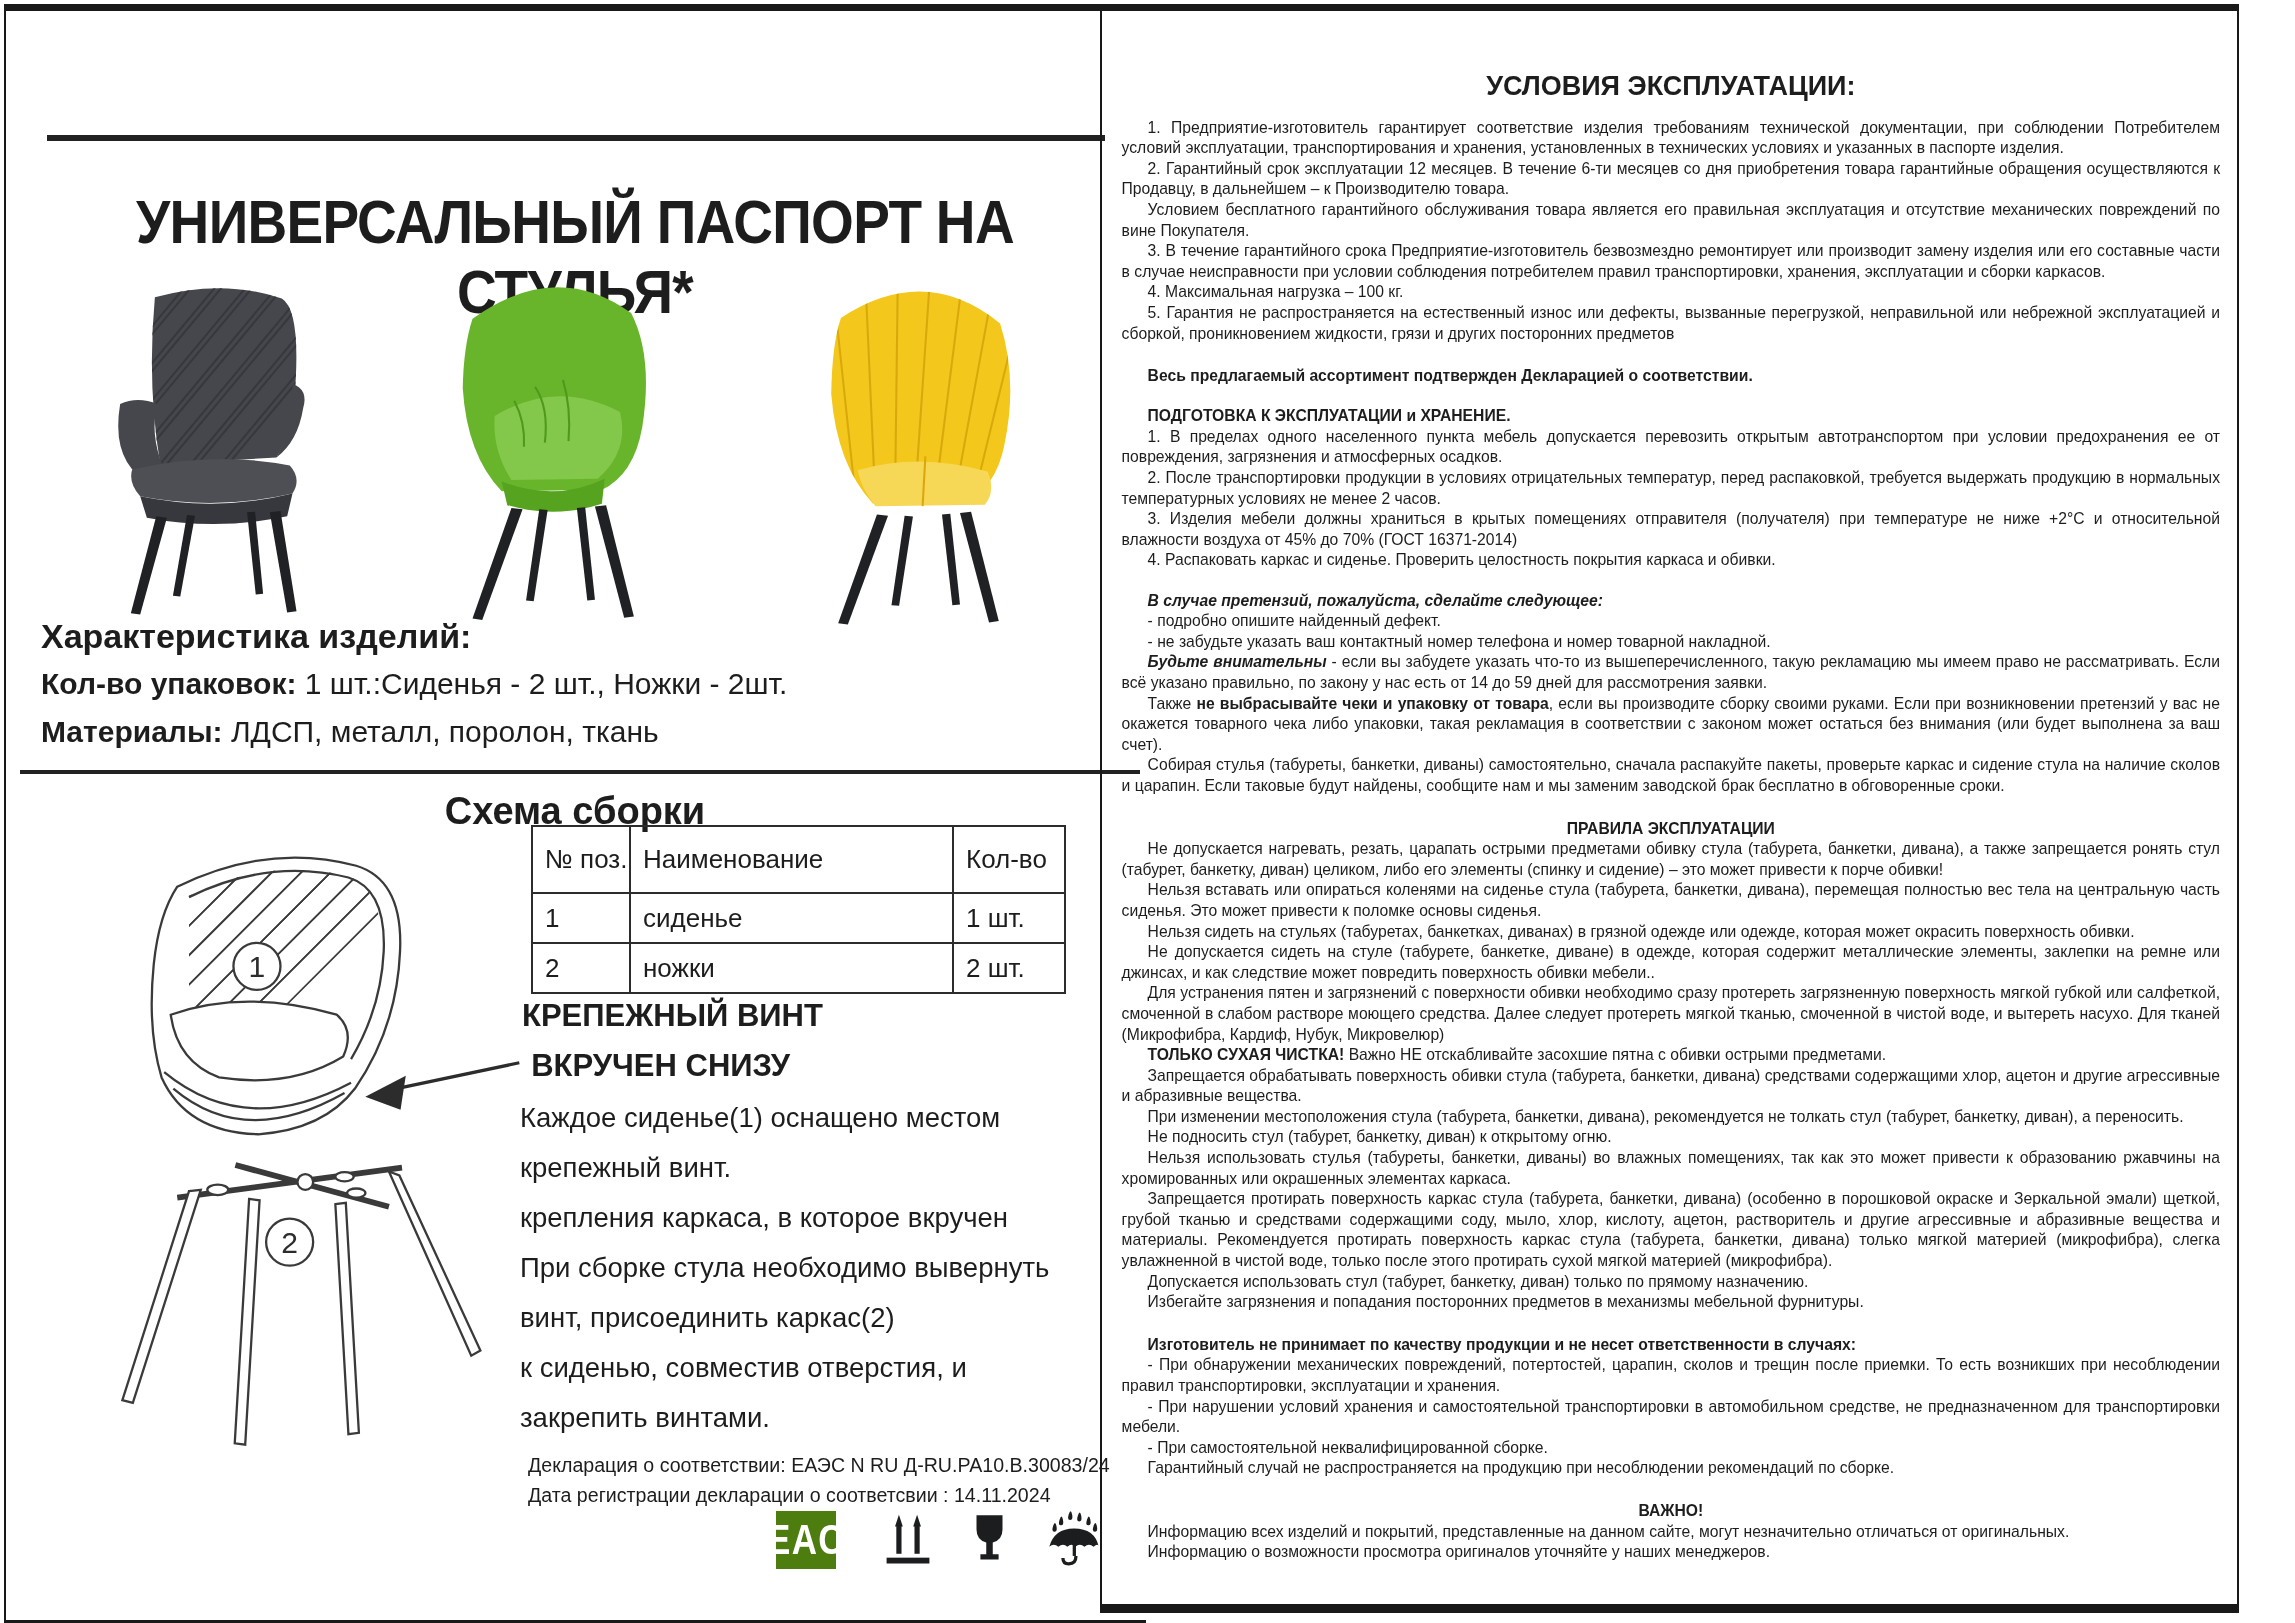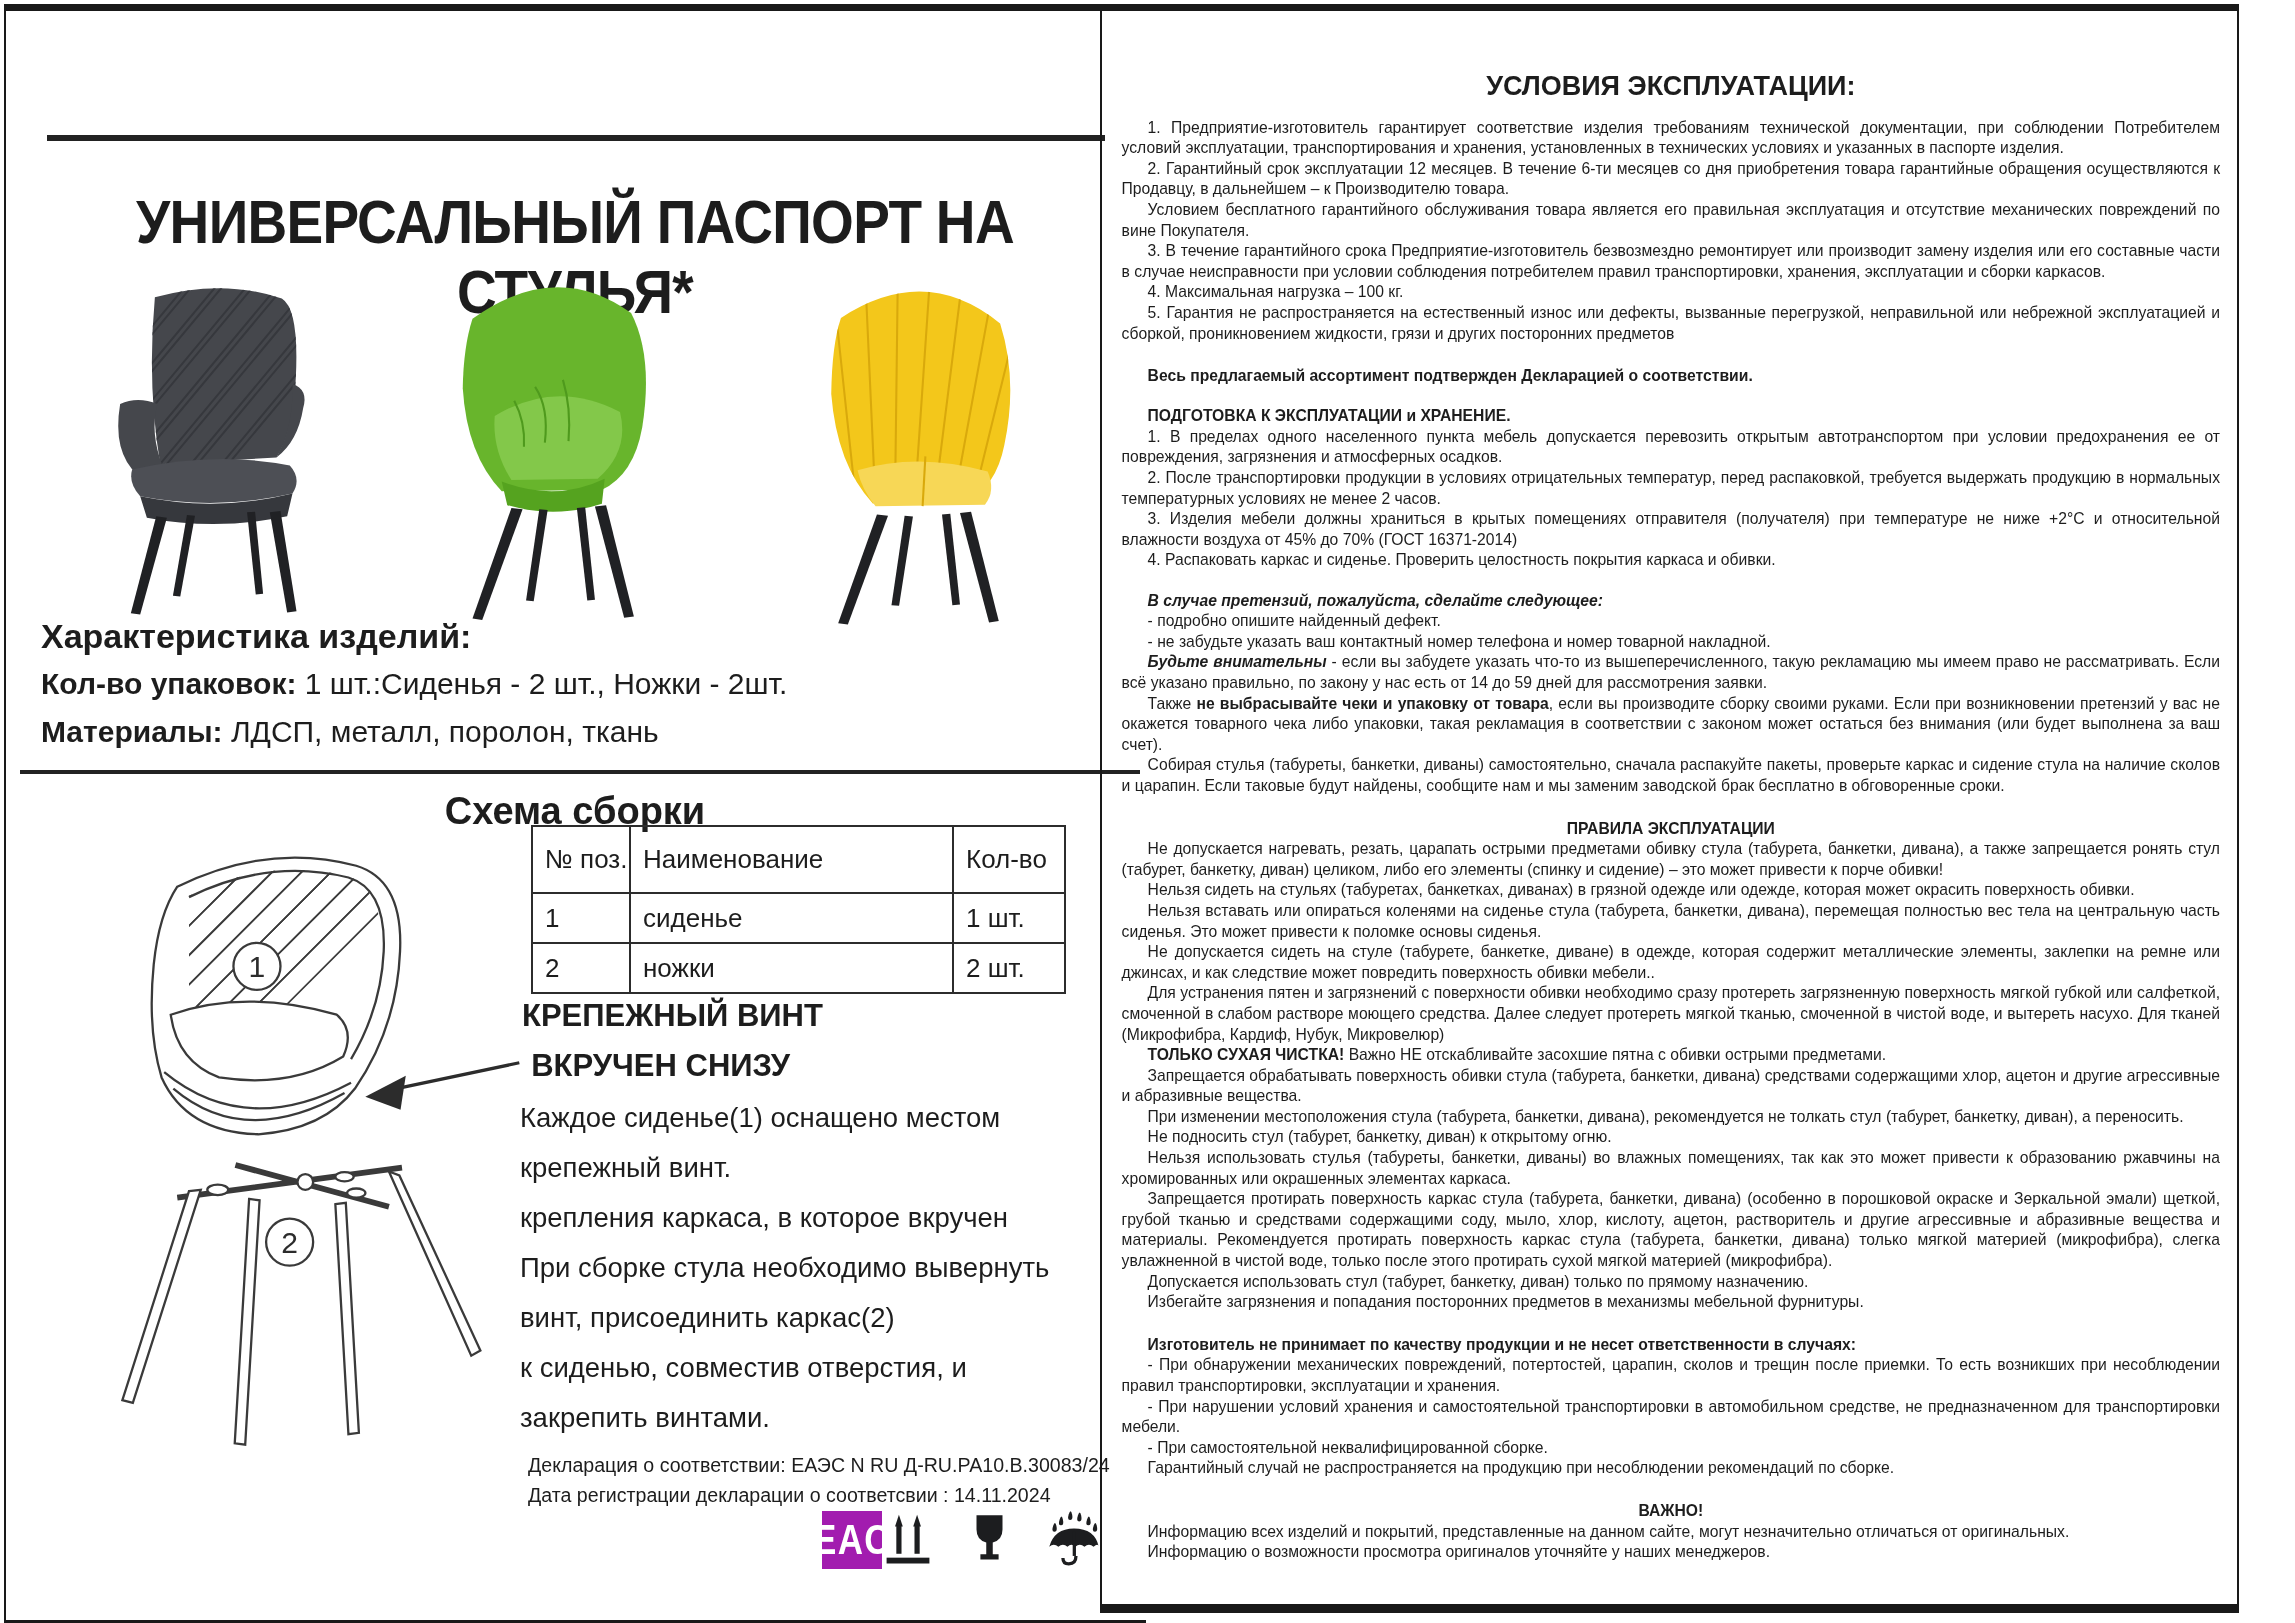--- a/index.html
+++ b/index.html
@@ -32,22 +32,22 @@
   .parts-table th{height:65px;}
   .parts-table td{height:48px;}
   .parts-table .c1{width:84px;}
   .parts-table .c2{width:309px;}
   .parts-table .c3{width:98px;}
 
   .screw-note{left:522px;top:991px;font-size:31px;font-weight:700;line-height:50px;}
   .instructions{left:520px;top:1093px;width:641px;font-size:27.5px;line-height:50px;}
   .declaration{left:528px;top:1450px;font-size:19.6px;line-height:30px;}
 
-  .eac-mark{left:776px;top:1511px;width:60px;height:58px;background:#a21caf;color:#fff;
-    display:flex;align-items:center;justify-content:center;margin-left:46px;}
+  .eac-mark{left:776px;top:1511px;width:60px;height:58px;background:#4d7c0f;color:#fff;
+    display:flex;align-items:center;justify-content:center;}
   .eac-mark span{font-weight:700;font-size:35px;letter-spacing:1.3px;transform:scaleY(1.2);}
 
   
   .rh-main{font-size:27px;font-weight:700;text-align:center;margin:0 0 15.7px 0;}
   .rh-sub{font-weight:700;margin:0;text-indent:26px;font-size:15.7px;line-height:20.6px;}
   .rh-sub.center{text-align:center;text-indent:0;}
   .rh-sub.italic{font-style:italic;}
   .page-right-box p{margin:0;text-indent:26px;text-align:justify;font-size:15.7px;line-height:20.6px;}
   svg text{font-family:"Liberation Sans", sans-serif;}
 </style>
@@ -258,22 +258,22 @@
           <div class="rh-sub italic">В случае претензий, пожалуйста, сделайте следующее:</div>
           <p><span>- подробно опишите найденный дефект.</span></p>
           <p><span>- не забудьте указать ваш контактный номер телефона и номер товарной накладной.</span></p>
           <p><span style="font-weight: 700; font-style: italic;">Будьте внимательны</span><span> - если вы забудете указать что-то из вышеперечисленного, такую рекламацию мы имеем право не рассматривать. Если всё указано правильно, по закону у нас есть от 14 до 59 дней для рассмотрения заявки.</span></p>
           <p><span>Также </span><span style="font-weight: 700;">не выбрасывайте чеки и упаковку от товара</span><span>, если вы производите сборку своими руками. Если при возникновении претензий у вас не окажется товарного чека либо упаковки, такая рекламация в соответствии с законом может остаться без внимания (или будет выполнена за ваш счет).</span></p>
           <p><span>Собирая стулья (табуреты, банкетки, диваны) самостоятельно, сначала распакуйте пакеты, проверьте каркас и сидение стула на наличие сколов и царапин. Если таковые будут найдены, сообщите нам и мы заменим заводской брак бесплатно в обговоренные сроки.</span></p>
         </section>
         <section style="margin-top: 22px;">
           <div class="rh-sub center">ПРАВИЛА ЭКСПЛУАТАЦИИ</div>
           <p><span>Не допускается нагревать, резать, царапать острыми предметами обивку стула (табурета, банкетки, дивана), а также запрещается ронять стул (табурет, банкетку, диван) целиком, либо его элементы (спинку и сидение) – это может привести к порче обивки!</span></p>
+          <p><span>Нельзя вставать или опираться коленями на сиденье стула (табурета, банкетки, дивана), перемещая полностью вес тела на центральную часть сиденья. Это может привести к поломке основы сиденья.</span></p>
           <p><span>Нельзя сидеть на стульях (табуретах, банкетках, диванах) в грязной одежде или одежде, которая может окрасить поверхность обивки.</span></p>
-          <p><span>Нельзя вставать или опираться коленями на сиденье стула (табурета, банкетки, дивана), перемещая полностью вес тела на центральную часть сиденья. Это может привести к поломке основы сиденья.</span></p>
           <p><span>Не допускается сидеть на стуле (табурете, банкетке, диване) в одежде, которая содержит металлические элементы, заклепки на ремне или джинсах, и как следствие может повредить поверхность обивки мебели..</span></p>
           <p><span>Для устранения пятен и загрязнений с поверхности обивки необходимо сразу протереть загрязненную поверхность мягкой губкой или салфеткой, смоченной в слабом растворе моющего средства. Далее следует протереть мягкой тканью, смоченной в чистой воде, и вытереть насухо. Для тканей (Микрофибра, Кардиф, Нубук, Микровелюр)</span></p>
           <p><span style="font-weight: 700;">ТОЛЬКО СУХАЯ ЧИСТКА!</span><span> Важно НЕ отскабливайте засохшие пятна с обивки острыми предметами.</span></p>
           <p><span>Запрещается обрабатывать поверхность обивки стула (табурета, банкетки, дивана) средствами содержащими хлор, ацетон и другие агрессивные и абразивные вещества.</span></p>
           <p><span>При изменении местоположения стула (табурета, банкетки, дивана), рекомендуется не толкать стул (табурет, банкетку, диван), а переносить.</span></p>
           <p><span>Не подносить стул (табурет, банкетку, диван) к открытому огню.</span></p>
           <p><span>Нельзя использовать стулья (табуреты, банкетки, диваны) во влажных помещениях, так как это может привести к образованию ржавчины на хромированных или окрашенных элементах каркаса.</span></p>
           <p><span>Запрещается протирать поверхность каркас стула (табурета, банкетки, дивана) (особенно в порошковой окраске и Зеркальной эмали) щеткой, грубой тканью и средствами содержащими соду, мыло, хлор, кислоту, ацетон, растворитель и другие агрессивные и абразивные вещества и материалы. Рекомендуется протирать поверхность каркас стула (табурета, банкетки, дивана) только мягкой материей (микрофибра), слегка увлажненной в чистой воде, только после этого протирать сухой мягкой материей (микрофибра).</span></p>
           <p><span>Допускается использовать стул (табурет, банкетку, диван) только по прямому назначению.</span></p>
           <p><span>Избегайте загрязнения и попадания посторонних предметов в механизмы мебельной фурнитуры.</span></p>

